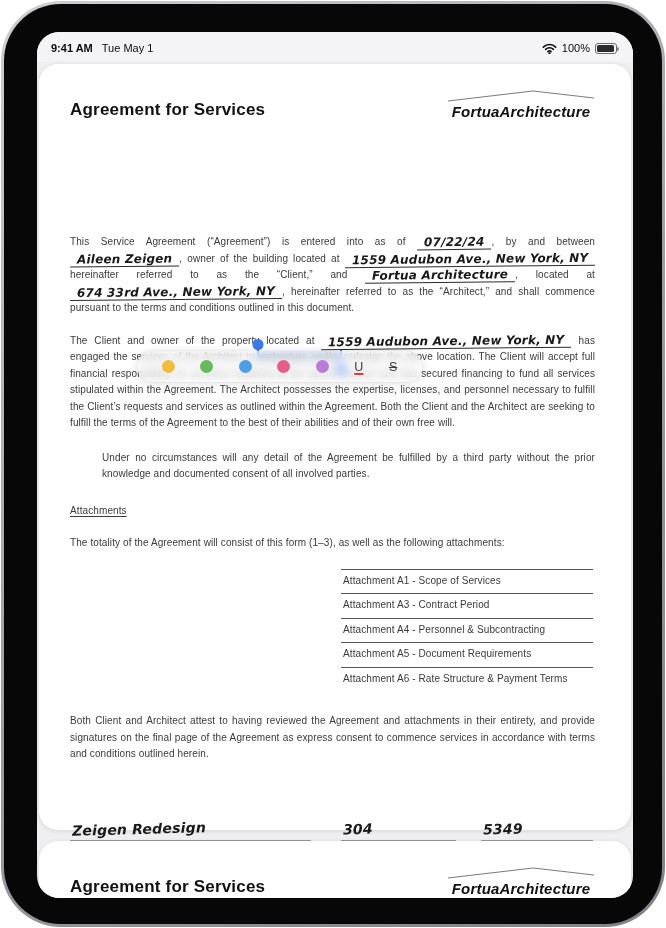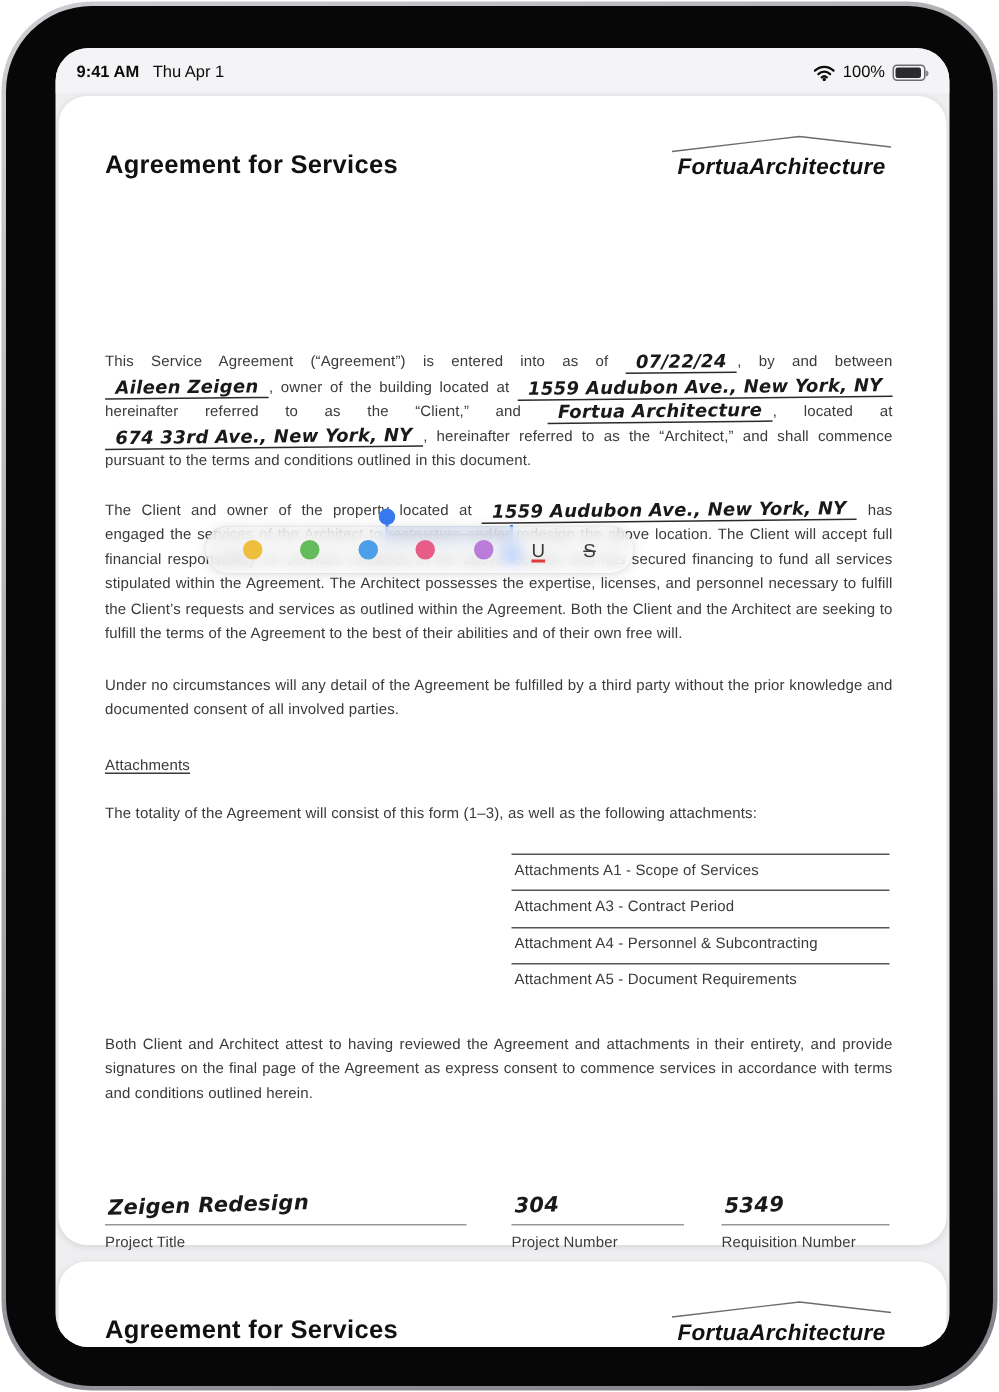--- a/index.html
+++ b/index.html
@@ -33,21 +33,21 @@
 
   .doc-header { display:flex; justify-content:space-between; align-items:flex-end; padding:26px 36px 0 31px; }
   .doc-title { font-size:17px; font-weight:700; letter-spacing:.2px; color:#111; }
   .logo { display:flex; flex-direction:column; align-items:center;font-style:italic; }
   .roof { display:block; margin-bottom:1px; }
   .logo-text { font-size:15px; font-weight:700; letter-spacing:.2px; color:#111; }
 
   .doc-body { padding:0 36px 0 31px; font-size:10px; line-height:16.5px; color:#3a3a3a; letter-spacing:.1px; }
   .para { text-align:justify; margin-top:16px; }
   .para1 { margin-top:114px; }
-  .para3 { margin-top:18px; }
+  .para3 { margin-top:18px;margin-left:32px; }
 
   
   .hw { font-family:"DejaVu Sans", sans-serif; font-style:italic; font-weight:700;
         font-size:12px; line-height:12px; color:#191919; letter-spacing:.2px;
         display:inline-block; border-bottom:1.2px solid #2b2b2b; padding:0 7px 1px 7px;
         transform:rotate(-.6deg); position:relative; top:1px; }
 
   
   .sel { position:relative; text-decoration:line-through; text-decoration-color:#2e2e2e; }
   .stem { position:absolute; width:2px; top:-1px; bottom:-1px; display:block; }
@@ -87,21 +87,21 @@
 </head>
 <body>
 
 <div class="frame">
  <div class="bezel">
   <div class="screen">
 
     <div class="statusbar">
       <div class="sb-left">
         <span class="sb-time">9:41 AM</span>
-        <span class="sb-date">Thu Apr 1</span>
+        <span class="sb-date">Tue May 1</span>
       </div>
       <div class="sb-right">
         <svg width="15" height="11" viewBox="0 0 15 11">
           <path d="M1.3 4.1 A 8.7 8.7 0 0 1 13.7 4.1" fill="none" stroke="#0b0b0b" stroke-width="1.5" stroke-linecap="round"></path>
           <path d="M3.6 6.4 A 5.6 5.6 0 0 1 11.4 6.4" fill="none" stroke="#0b0b0b" stroke-width="1.5" stroke-linecap="round"></path>
           <path d="M5.8 8.6 A 2.5 2.5 0 0 1 9.2 8.6" fill="none" stroke="#0b0b0b" stroke-width="1.5" stroke-linecap="round"></path>
           <circle cx="7.5" cy="10" r="1.1" fill="#0b0b0b"></circle>
         </svg>
         <span>100%</span>
         <span class="batt">
@@ -130,24 +130,25 @@
                 </i><span>restructure and/or</span><i class="stem stem-r" style="background-color: rgb(56, 121, 239);">
                   <b class="knob knob-b" style="background-color: rgb(56, 121, 239);"></b>
                 </i></span><span> redesign the above location. The Client will accept full financial responsibility for services rendered at the above location and has secured financing to fund all services stipulated within the Agreement. The Architect possesses the expertise, licenses, and personnel necessary to fulfill the Client’s requests and services as outlined within the Agreement. Both the Client and the Architect are seeking to fulfill the terms of the Agreement to the best of their abilities and of their own free will.</span></p>
 
         <p class="para para3">Under no circumstances will any detail of the Agreement be fulfilled by a third party without the prior knowledge and documented consent of all involved parties.</p>
 
         <p class="att-heading">Attachments</p>
         <p class="para att-intro">The totality of the Agreement will consist of this form (1–3), as well as the following attachments:</p>
 
         <div class="att-table">
-          <div class="att-row">Attachments A1 - Scope of Services</div>
+          <div class="att-row">Attachment A1 - Scope of Services</div>
           <div class="att-row">Attachment A3 - Contract Period</div>
           <div class="att-row">Attachment A4 - Personnel &amp; Subcontracting</div>
           <div class="att-row">Attachment A5 - Document Requirements</div>
+          <div class="att-row">Attachment A6 - Rate Structure &amp; Payment Terms</div>
         </div>
 
         <p class="para para4">Both Client and Architect attest to having reviewed the Agreement and attachments in their entirety, and provide signatures on the final page of the Agreement as express consent to commence services in accordance with terms and conditions outlined herein.</p>
 
         <div class="fields">
           <div class="field f1">
             <span class="field-line">
                   <b class="hw-big">Zeigen Redesign</b>
                 </span>
             <span class="field-label">Project Title</span>

